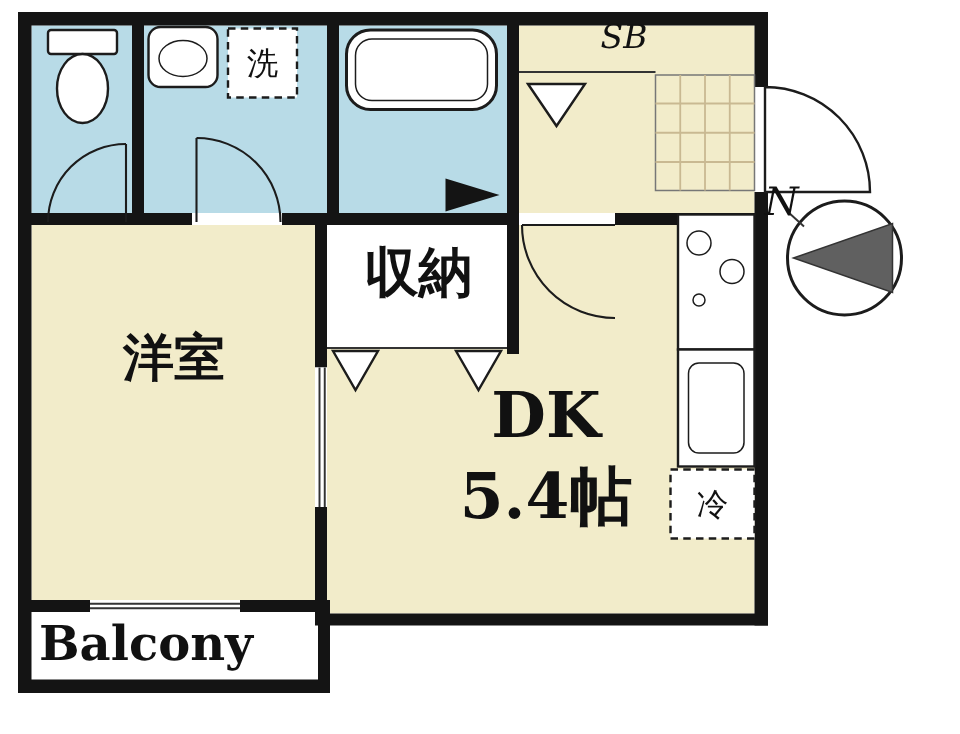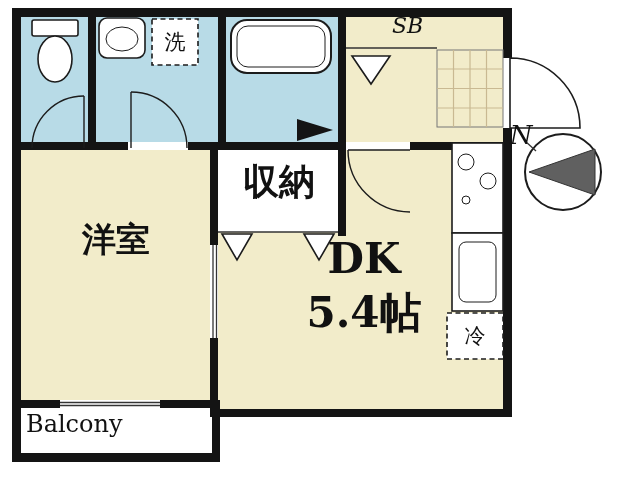--- a/index.html
+++ b/index.html
@@ -7,24 +7,24 @@
          font-family:"DejaVu Serif","Liberation Serif",serif;}
   .floor{position:absolute;}
   .cream{background:var(--floor_cream);}
   .wet{background:var(--floor_wet);}
   .whitefloor{background:#ffffff;}
   .wall{position:absolute;background:var(--wall);}
   svg.overlay{position:absolute;left:0;top:0;width:640px;height:489px;}
   .lbl{position:absolute;color:#111;}
   .room-lbl{font-weight:bold;text-align:center;}
   .room-west{left:25px;top:214px;width:182px;font-size:34px;line-height:50px;}
-  .room-dk{left:266px;top:232px;width:196px;font-size:42px;line-height:54px;}
+  .room-dk{left:266px;top:250px;width:196px;font-size:42px;line-height:54px;}
   .closet-lbl{left:222px;top:158px;width:114px;font-size:36px;font-weight:bold;text-align:center;}
-  .balcony-lbl{left:26px;top:410px;font-size:24px;font-weight:400;}
-  .sb-lbl{left:392px;top:13px;width:48px;font-size:22px;font-style:italic;text-align:left;}
+  .balcony-lbl{left:26px;top:410px;font-size:32px;font-weight:700;}
+  .sb-lbl{left:392px;top:13px;width:48px;font-size:22px;font-style:italic;text-align:center;}
   .north-lbl{left:504px;top:120px;width:34px;font-size:26px;font-style:italic;text-align:center;}
   .boxtext{display:flex;align-items:center;justify-content:center;font-size:21px;}
   .washer-lbl{left:152px;top:19px;width:46px;height:46px;}
   .fridge-lbl{left:447px;top:313px;width:56px;height:46px;}
   
   .fx{fill:#fff;stroke:#1c1c1c;stroke-width:1.6;}
   .fx-thin{fill:none;stroke:#1c1c1c;stroke-width:1;}
   .dashedbox{fill:#fff;stroke:#1c1c1c;stroke-width:1.6;stroke-dasharray:5 3.5;}
   .arc{fill:none;stroke:#1c1c1c;stroke-width:1.4;}
   .doorfill{fill:#fff;stroke:#1c1c1c;stroke-width:1.6;}

